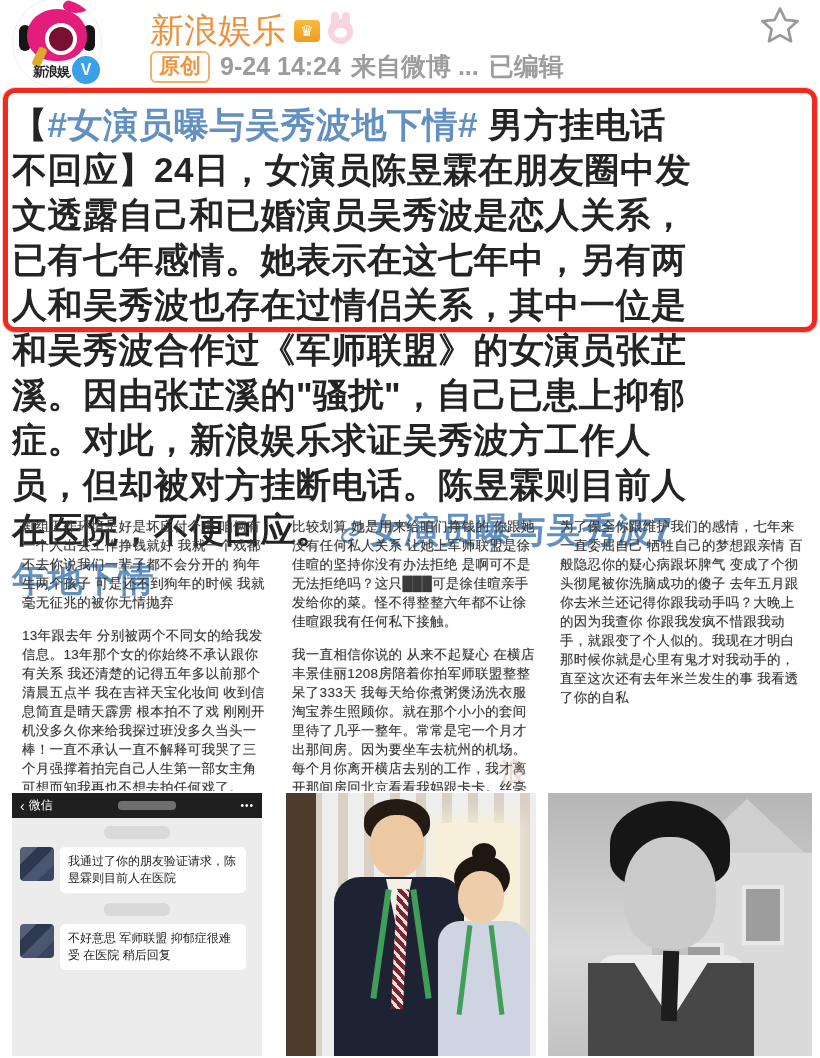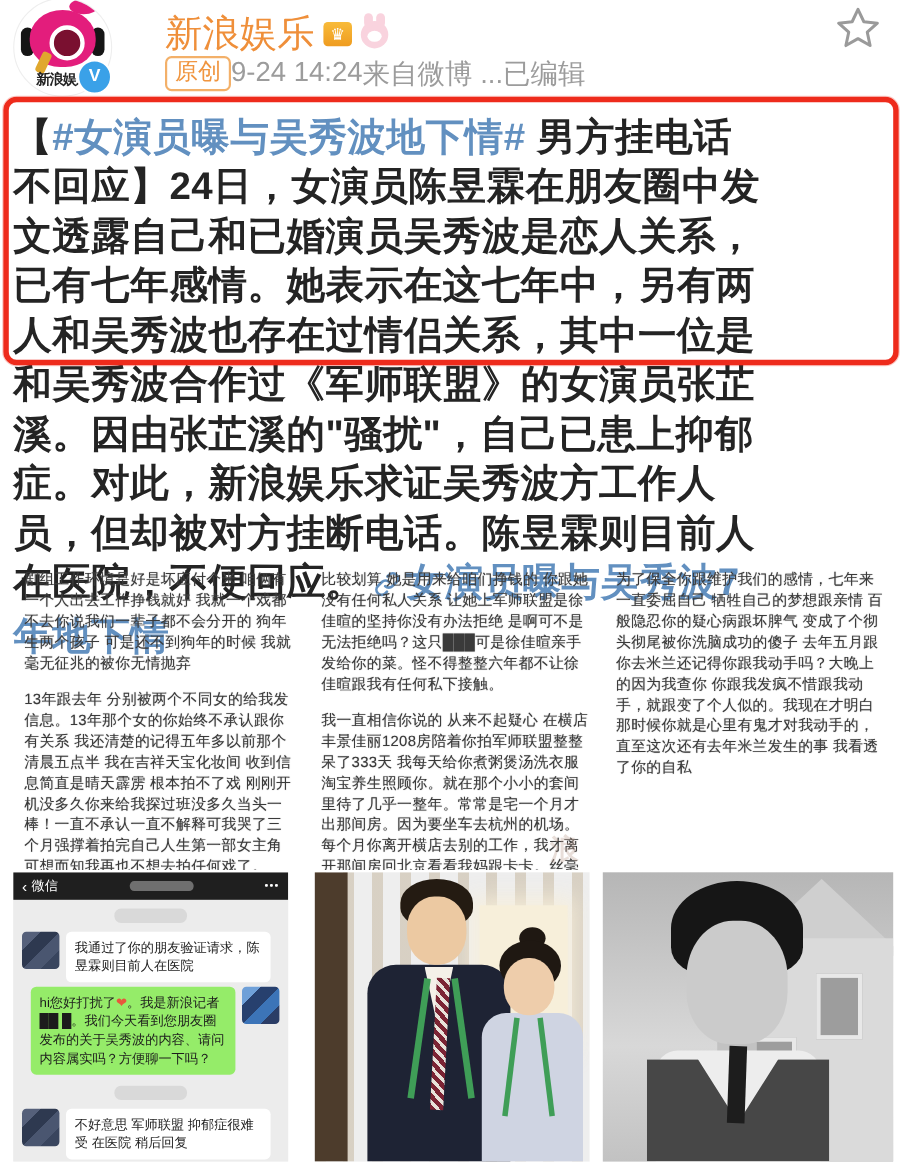--- a/index.html
+++ b/index.html
@@ -17,21 +17,21 @@
   .av-mic{position:absolute;left:22px;top:48px;width:9px;height:20px;background:#e0a factor;background:#e0a82e;border-radius:3px;transform:rotate(25deg);}
   .av-name{position:absolute;left:0;bottom:6px;width:100%;text-align:center;font-size:13px;color:#222;font-weight:bold;letter-spacing:-1px;}
   .vbadge{position:absolute;left:70px;top:54px;width:28px;height:28px;border-radius:50%;background:#3aa1e8;border:2px solid #fff;color:#fff;font-weight:bold;font-size:16px;display:flex;align-items:center;justify-content:center;}
   .uname-row{position:absolute;left:150px;top:8px;display:flex;align-items:center;gap:8px;}
   .uname{font-size:34px;color:#ef8f3a;font-weight:500;}
   .crown{width:26px;height:22px;background:linear-gradient(#f8bb3a,#ef9c20);border-radius:4px;color:#fff;font-size:15px;display:flex;align-items:center;justify-content:center;}
   .bunny{width:25px;height:25px;border-radius:50%;background:#f9d3de;position:relative;}
   .bunny::before,.bunny::after{content:"";position:absolute;top:-7px;width:8px;height:13px;border-radius:4px;background:#f9d3de;}
   .bunny::before{left:3px}.bunny::after{right:3px}
   .bunny i{position:absolute;left:6px;top:9px;width:13px;height:10px;border-radius:50%;background:#fff;}
-  .meta-row{position:absolute;left:150px;top:50px;display:flex;align-items:center;}
+  .meta-row{position:absolute;left:150px;top:50px;display:flex;align-items:center;gap:10px;font-weight:bold;}
   .orig{font-size:21px;color:#f0953f;border:2px solid #f3b069;border-radius:6px;padding:0px 7px 2px;line-height:26px;}
   .meta{font-size:25px;color:#9c9c9c;}
   .star{position:absolute;right:18px;top:4px;width:44px;height:44px;}
 
   
   .post{position:absolute;left:0;top:90px;width:728px;box-sizing:border-box;padding:12px 30px 0 12px;font-size:35px;line-height:45px;color:#242424;letter-spacing:0.5px;font-weight:bold;}
   .hash{color:#6290c0;}
   .plink{color:#6290c0;}
   .linkicon{display:inline-block;vertical-align:-4px;margin:0 3px 0 6px;}
   .redbox{position:absolute;left:3px;top:88px;width:804px;height:234px;border:5px solid #ee2b1c;border-radius:12px;pointer-events:none;box-shadow:0 0 0 1px rgba(238,43,28,.25);}
@@ -171,24 +171,20 @@
         <span class="title-blur">
             <i></i>
           </span>
         <span class="dots">•••</span>
       </div>
       <div class="timepill"></div>
       <div class="crow">
         <div class="cav left"></div>
         <div class="bub white">我通过了你的朋友验证请求，陈昱霖则目前人在医院</div>
       </div>
-      <div class="crow right">
-        <div class="cav rightav"></div>
-        <div class="bub green"><span>hi您好打扰了</span><span class="heart">❤</span><span>。我是新浪记者██ █。我们今天看到您朋友圈发布的关于吴秀波的内容、请问内容属实吗？方便聊一下吗？</span></div>
-      </div>
       <div class="timepill"></div>
       <div class="crow">
         <div class="cav left"></div>
         <div class="bub white">不好意思 军师联盟 抑郁症很难受 在医院 稍后回复</div>
       </div>
 
     </div>
 
     <div class="att photo1">
       <div class="p1-curtain"></div>

